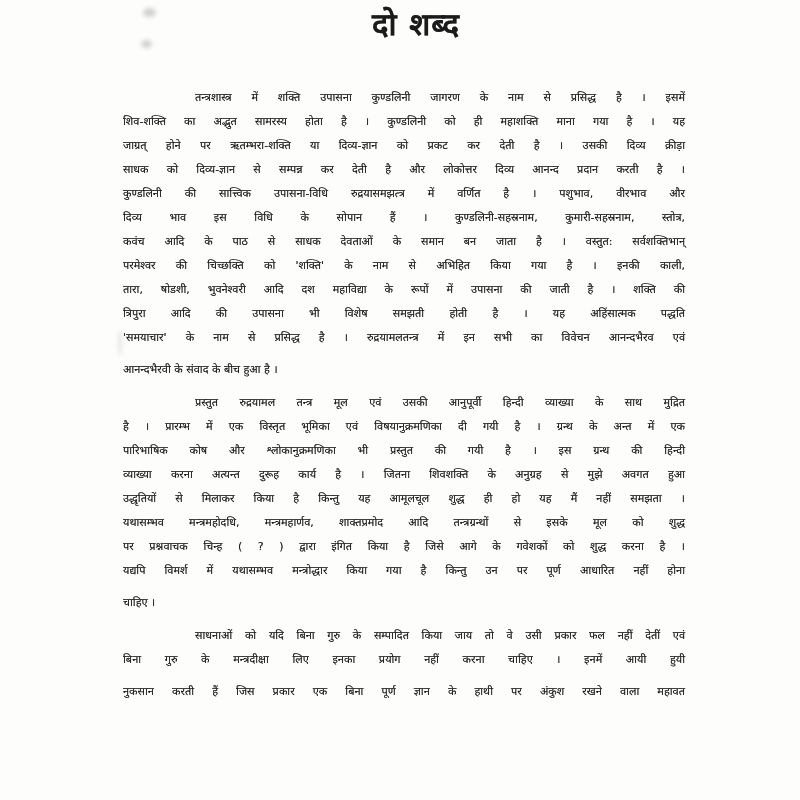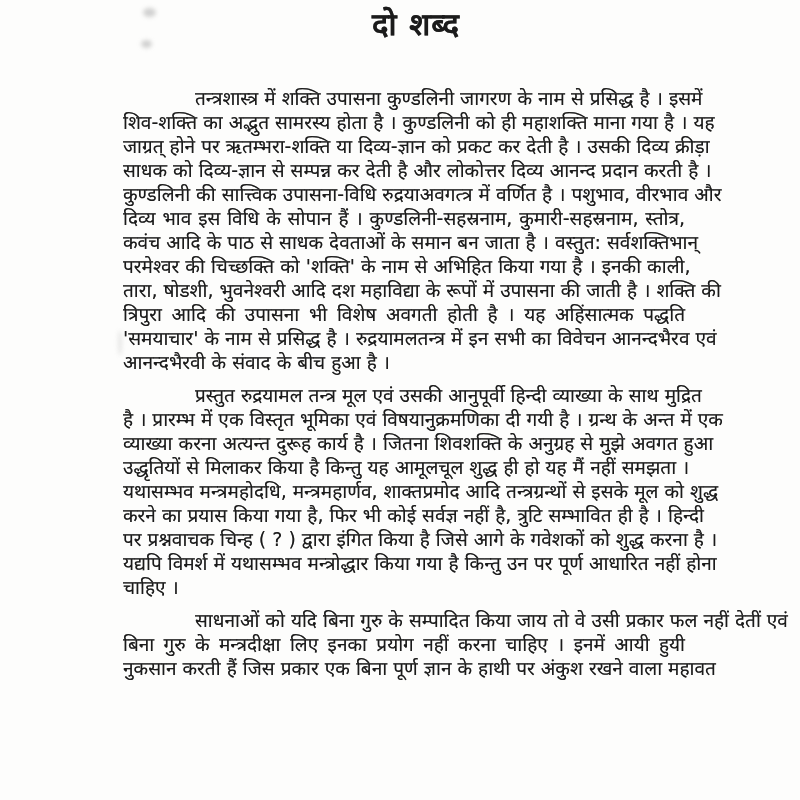--- a/index.html
+++ b/index.html
@@ -33,35 +33,36 @@
     position: absolute;
     left: 123px;
     top: 86px;
     width: 562px;
   }
   .para {
     margin: 0 0 9px 0;
     padding: 0;
   }
   .tline {
-    font-size: 19px;
+    font-size: 11px;
     line-height: 24px;
     height: 24px;
     white-space: nowrap;
     text-align: justify;
     text-align-last: justify;
     text-shadow: 0 0 0.5px rgba(0,0,0,0.45);
   }
   
   .para .tline:first-child {
     padding-left: 72px;
   }
   
   .para .tline:last-child {
     text-align-last: left;
+    margin-top: 8px;
   }
   
   .para.cut .tline:last-child {
     text-align-last: justify;
   }
   
   .smudge {
     position: absolute;
     background: rgba(110,110,110,0.30);
     border-radius: 50%;
@@ -80,36 +81,36 @@
   <div class="smudge s3"></div>
 
   <div class="page-title">दो शब्द</div>
 
   <div class="text-block">
     <div class="para">
         <div class="tline">तन्त्रशास्त्र में शक्ति उपासना कुण्डलिनी जागरण के नाम से प्रसिद्ध है । इसमें</div>
         <div class="tline">शिव-शक्ति का अद्भुत सामरस्य होता है । कुण्डलिनी को ही महाशक्ति माना गया है । यह</div>
         <div class="tline">जाग्रत् होने पर ऋतम्भरा-शक्ति या दिव्य-ज्ञान को प्रकट कर देती है । उसकी दिव्य क्रीड़ा</div>
         <div class="tline">साधक को दिव्य-ज्ञान से सम्पन्न कर देती है और लोकोत्तर दिव्य आनन्द प्रदान करती है ।</div>
-        <div class="tline">कुण्डलिनी की सात्त्विक उपासना-विधि रुद्रयाअवगत्त्र में वर्णित है । पशुभाव, वीरभाव और</div>
+        <div class="tline">कुण्डलिनी की सात्त्विक उपासना-विधि रुद्रयासमझत्त्र में वर्णित है । पशुभाव, वीरभाव और</div>
         <div class="tline">दिव्य भाव इस विधि के सोपान हैं । कुण्डलिनी-सहस्रनाम, कुमारी-सहस्रनाम, स्तोत्र,</div>
         <div class="tline">कवंच आदि के पाठ से साधक देवताओं के समान बन जाता है । वस्तुत: सर्वशक्तिभान्</div>
         <div class="tline">परमेश्वर की चिच्छक्ति को 'शक्ति' के नाम से अभिहित किया गया है । इनकी काली,</div>
         <div class="tline">तारा, षोडशी, भुवनेश्वरी आदि दश महाविद्या के रूपों में उपासना की जाती है । शक्ति की</div>
-        <div class="tline">त्रिपुरा आदि की उपासना भी विशेष अवगती होती है । यह अहिंसात्मक पद्धति</div>
+        <div class="tline">त्रिपुरा आदि की उपासना भी विशेष समझती होती है । यह अहिंसात्मक पद्धति</div>
         <div class="tline">'समयाचार' के नाम से प्रसिद्ध है । रुद्रयामलतन्त्र में इन सभी का विवेचन आनन्दभैरव एवं</div>
         <div class="tline">आनन्दभैरवी के संवाद के बीच हुआ है ।</div>
       </div>
     <div class="para">
         <div class="tline">प्रस्तुत रुद्रयामल तन्त्र मूल एवं उसकी आनुपूर्वी हिन्दी व्याख्या के साथ मुद्रित</div>
         <div class="tline">है । प्रारम्भ में एक विस्तृत भूमिका एवं विषयानुक्रमणिका दी गयी है । ग्रन्थ के अन्त में एक</div>
+        <div class="tline">पारिभाषिक कोष और श्लोकानुक्रमणिका भी प्रस्तुत की गयी है । इस ग्रन्थ की हिन्दी</div>
         <div class="tline">व्याख्या करना अत्यन्त दुरूह कार्य है । जितना शिवशक्ति के अनुग्रह से मुझे अवगत हुआ</div>
         <div class="tline">उद्धृतियों से मिलाकर किया है किन्तु यह आमूलचूल शुद्ध ही हो यह मैं नहीं समझता ।</div>
         <div class="tline">यथासम्भव मन्त्रमहोदधि, मन्त्रमहार्णव, शाक्तप्रमोद आदि तन्त्रग्रन्थों से इसके मूल को शुद्ध</div>
-        <div class="tline">करने का प्रयास किया गया है, फिर भी कोई सर्वज्ञ नहीं है, त्रुटि सम्भावित ही है । हिन्दी</div>
         <div class="tline">पर प्रश्नवाचक चिन्ह ( ? ) द्वारा इंगित किया है जिसे आगे के गवेशकों को शुद्ध करना है ।</div>
         <div class="tline">यद्यपि विमर्श में यथासम्भव मन्त्रोद्धार किया गया है किन्तु उन पर पूर्ण आधारित नहीं होना</div>
         <div class="tline">चाहिए ।</div>
       </div>
     <div class="para cut">
         <div class="tline">साधनाओं को यदि बिना गुरु के सम्पादित किया जाय तो वे उसी प्रकार फल नहीं देतीं एवं</div>
         <div class="tline">बिना गुरु के मन्त्रदीक्षा लिए इनका प्रयोग नहीं करना चाहिए । इनमें आयी हुयी</div>
         <div class="tline">नुकसान करती हैं जिस प्रकार एक बिना पूर्ण ज्ञान के हाथी पर अंकुश रखने वाला महावत</div>
       </div>
   </div>

